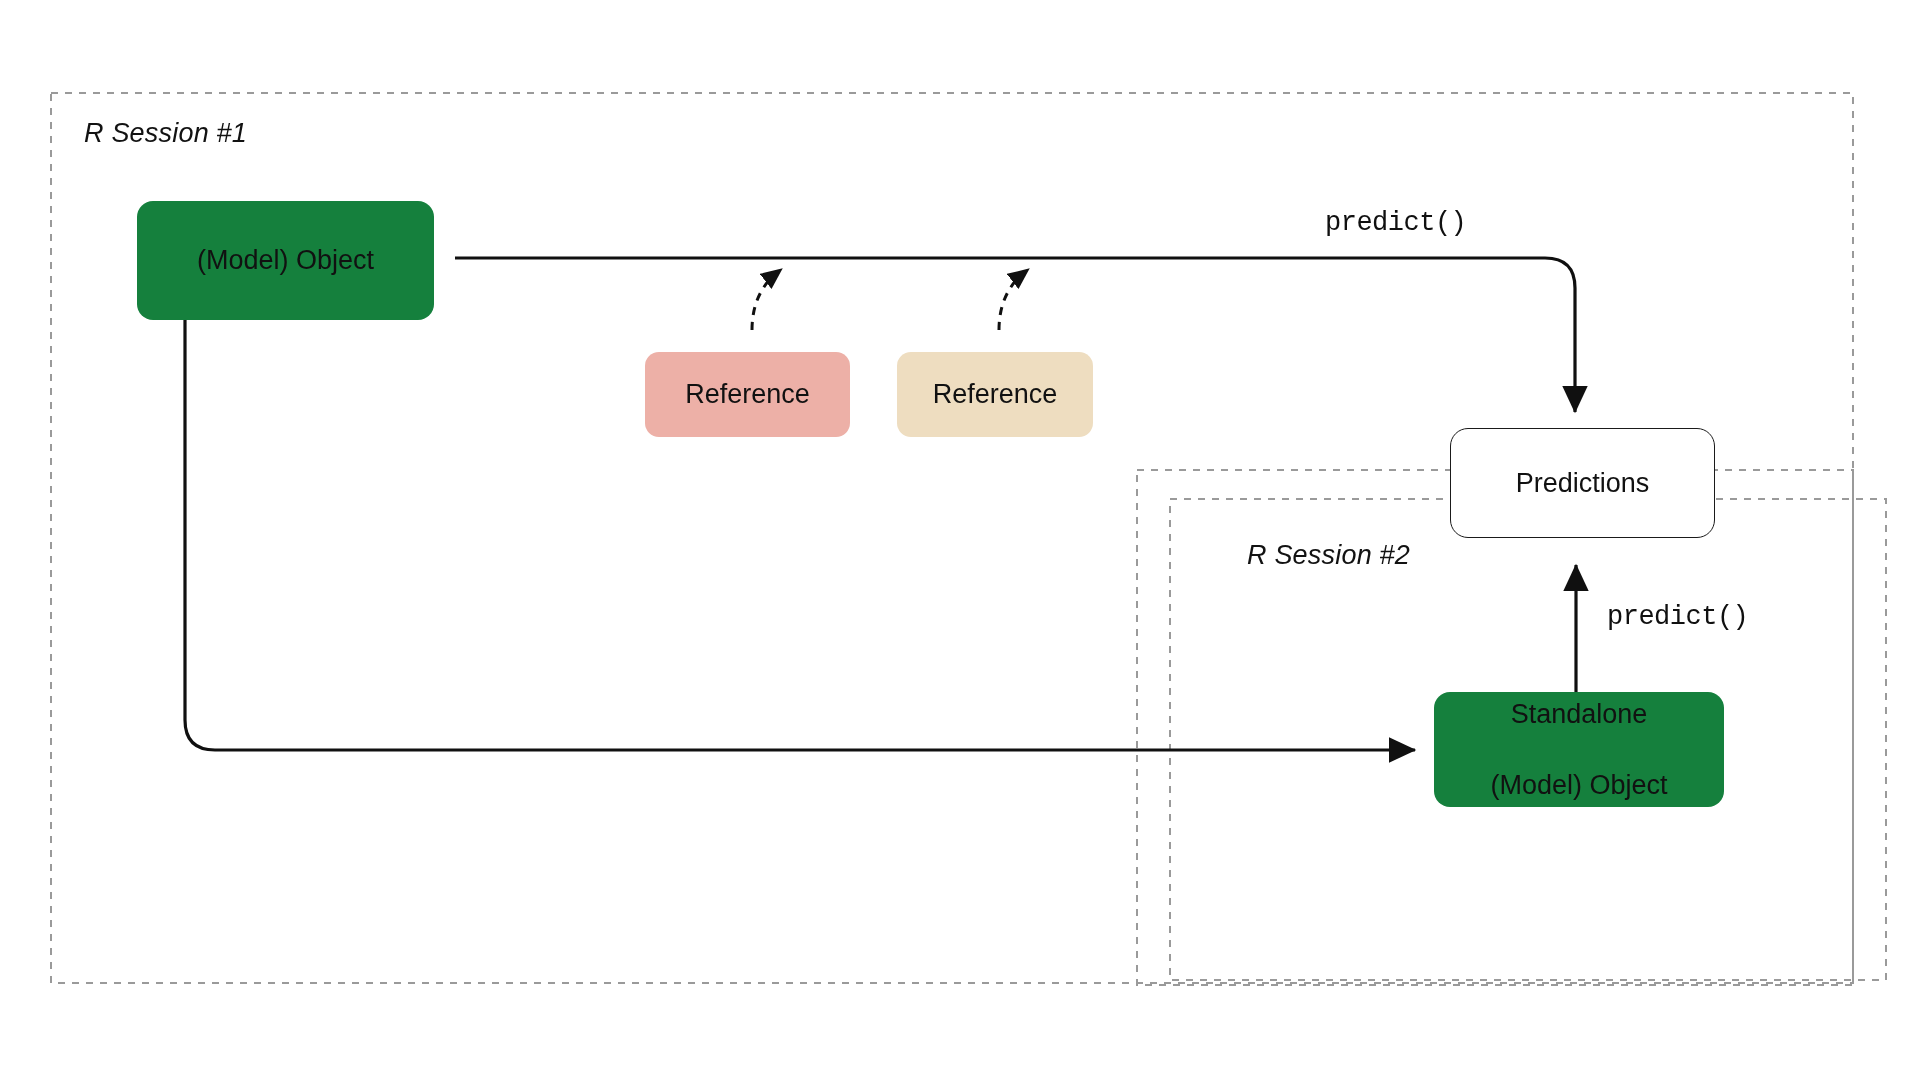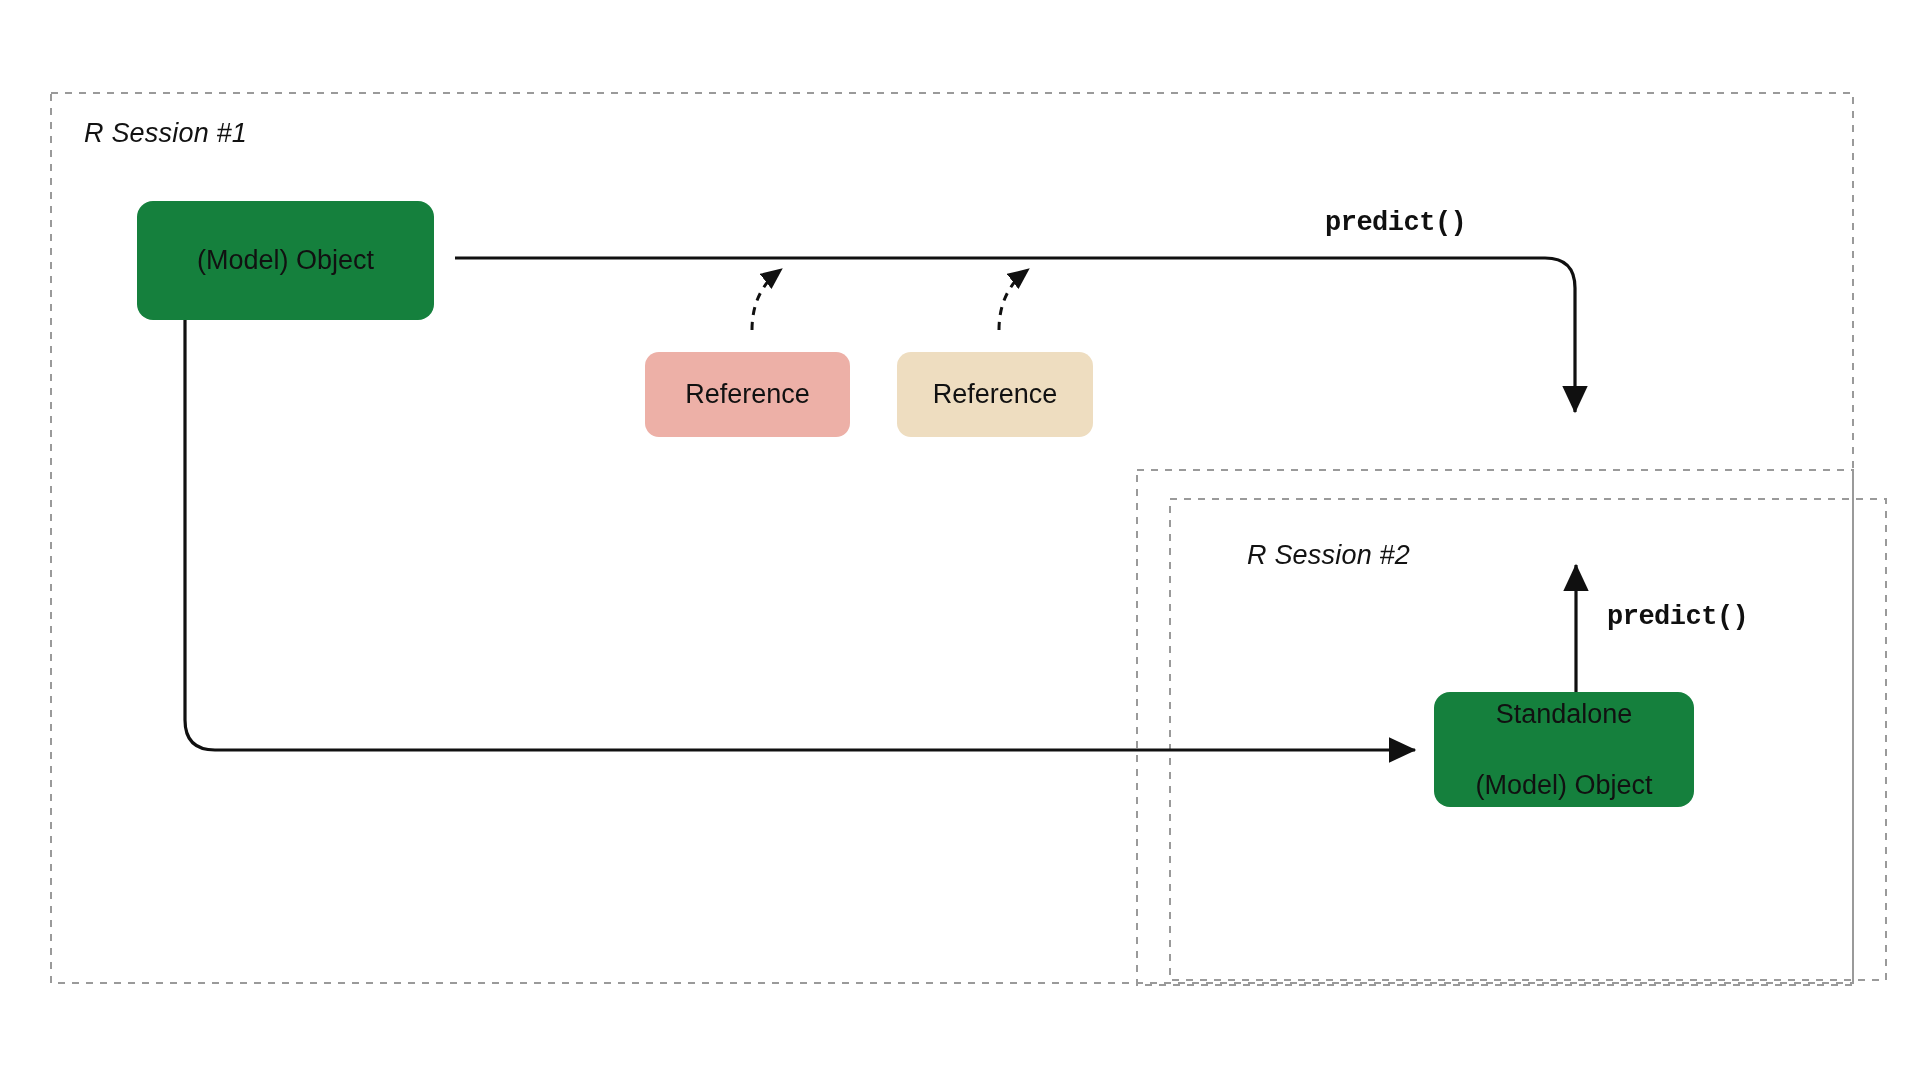--- a/index.html
+++ b/index.html
@@ -64,21 +64,21 @@
     background: #ffffff;
     border: 1.6px solid #1a1a1a;
     border-radius: 18px;
   }
   .edge-label {
     position: absolute;
     font-family: "Liberation Mono", monospace;
     font-size: 27px;
     color: #101010;
     white-space: nowrap;
-    font-weight: 700;
+    font-weight: 400;
     letter-spacing: -0.5px;
   }
 </style>
 </head>
 <body>
 
 <div id="canvas">
 
   <svg class="layer" viewBox="0 0 1920 1080">
     <defs>
@@ -116,22 +116,25 @@
   </div>
 
   <div class="node node-salmon" style="left:645px; top:352px; width:205px; height:85px;">
     <span>Reference</span>
   </div>
 
   <div class="node node-tan" style="left:897px; top:352px; width:196px; height:85px;">
     <span>Reference</span>
   </div>
 
+  <div class="node node-outline" style="left:1450px; top:428px; width:265px; height:110px;">
+    <span>Predictions</span>
+  </div>
 
-  <div class="node node-green" style="left:1434px; top:692px; width:260px; height:115px; flex-direction:column;gap:36px;">
+  <div class="node node-green" style="left:1434px; top:692px; width:290px; height:115px; flex-direction:column;gap:36px;">
     <span>Standalone</span>
     <span>(Model) Object</span>
   </div>
 
   <div class="edge-label" style="left:1325px; top:208px;">predict()</div>
 
   <div class="edge-label" style="left:1607px; top:602px;">predict()</div>
 
 </div>
 

